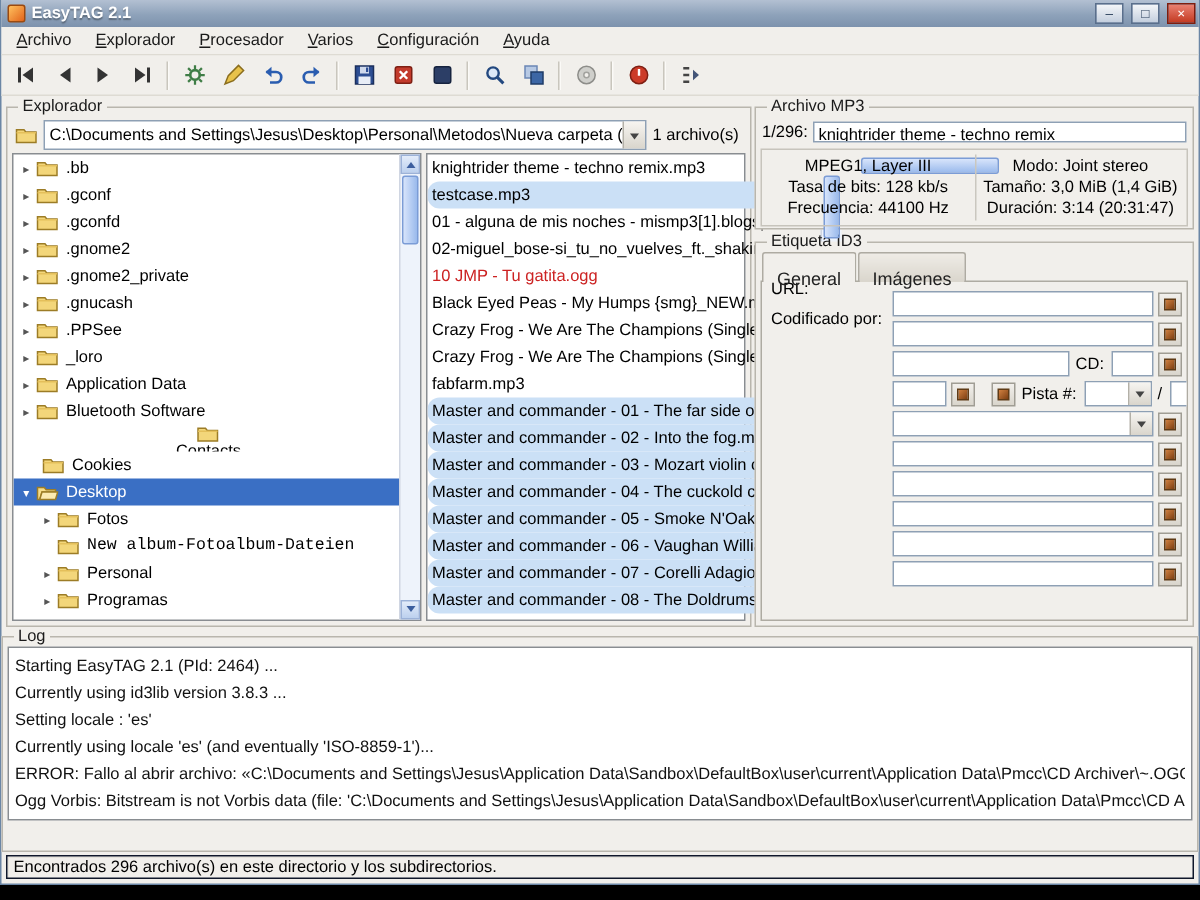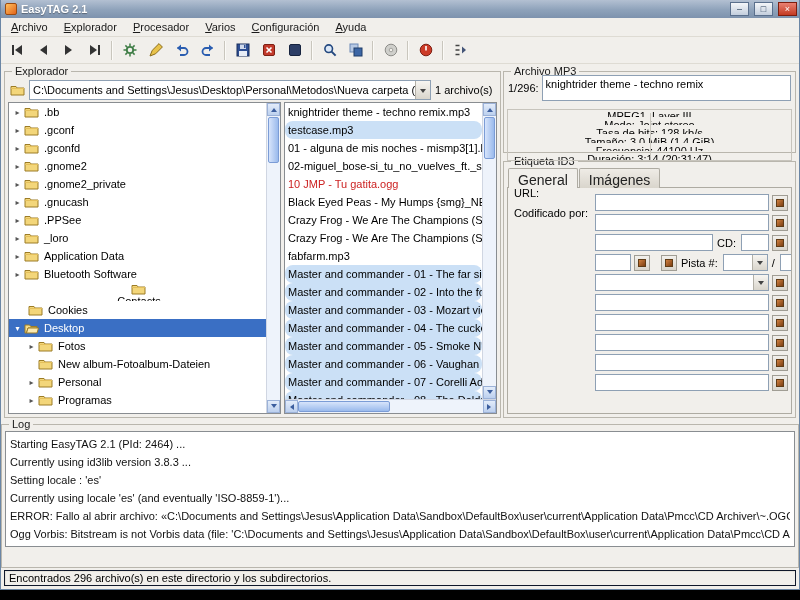--- a/index.html
+++ b/index.html
@@ -48,21 +48,21 @@
   .pathcombo { flex:none; width:402px; height:20px; }
   .combotext { flex:1; font-size:11px; padding-left:3px; white-space:nowrap; overflow:hidden; min-width:0; }
   .comboarrow { flex:none; width:15px; align-self:stretch; display:flex; align-items:center; justify-content:center;
                 background:linear-gradient(#f7f5f1,#d9d5cc); border-left:1px solid #b3b0a7; }
   .comboarrow::after { content:""; border:3px solid transparent; border-top:4px solid #444; margin-top:4px; }
   .filecount { font-size:11px; white-space:nowrap; }
 
   .panes { flex:1; display:flex; gap:3px; min-height:0; }
   .treewrap { flex:none; width:273px; border:1px solid #898d91; background:#fff; display:flex; min-width:0; }
   .tree { flex:1; overflow:hidden; }
-  .filewrap { flex:1; border:1px solid #898d91; background:#fff; display:flex; flex-direction:column; min-width:0; }
+  .filewrap { flex:1; border:1px solid #898d91; background:#fff; display:flex; flex-direction:row; min-width:0; }
   .filebody { flex:1; display:flex; min-height:0; }
   .filelist { flex:1; overflow:hidden; min-width:0; }
 
   
   .vscroll { flex:none; width:14px; background:#eef3fb; border-left:1px solid #d0d6e2; display:flex; flex-direction:column; }
   .sarrow { flex:none; height:13px; background:linear-gradient(#e3ecfa,#bcd0ee); border:1px solid #9cb2d8;
             display:flex; align-items:center; justify-content:center; }
   .sarrow::after { content:""; border:3px solid transparent; }
   .sarrow.up::after { border-bottom:4px solid #3c5e9e; margin-bottom:2px; }
   .sarrow.down::after { border-top:4px solid #3c5e9e; margin-top:2px; }
@@ -86,30 +86,30 @@
 
   
   .filerow { height:18px; line-height:18px; font-size:11px; padding:0 3px; white-space:nowrap; overflow:hidden; }
   .filerow.selected { background:var(--file-sel,#cbe0f6);border-radius:8px; }
 
   
   .rightcol { flex:1; display:flex; flex-direction:column; gap:2px; min-width:0; }
   .mp3frame { flex:none; height:88px; }
   .fhead { display:flex; align-items:center; gap:3px; height:20px; padding:0 1px; }
   .findex { flex:none; font-size:11px; }
-  .fname { flex:1; height:26px; border:1px solid #8ea0b4; background:#fff; font-size:11px; line-height:16px;
+  .fname { flex:1; height:14px; border:1px solid #8ea0b4; background:#fff; font-size:11px; line-height:16px;
            padding:0 3px; white-space:nowrap; overflow:hidden; }
-  .infobox { position:relative; margin-top:11px; height:52px; border:1px solid #c7c4bc;
-             display:grid; grid-template-columns:1fr; align-content:center; row-gap:2px; font-size:11px; }
+  .infobox { position:relative; margin-top:1px; height:52px; border:1px solid #c7c4bc;
+             display:grid; grid-template-columns:1fr 1fr; align-content:center; row-gap:2px; font-size:11px; }
   .infobox::after { content:""; position:absolute; left:50%; top:3px; bottom:3px; border-left:1px solid #cac7bf; }
   .infobox .cell { text-align:center; padding:0 3px; white-space:nowrap; overflow:hidden; }
 
   .tagframe { flex:1; display:flex; flex-direction:column; min-height:0; }
   .tabs { flex:none; display:flex; height:20px; padding-left:1px; position:relative; z-index:2; }
-  .tab { font-size:14px; padding:3px 9px 0; border:1px solid #aeaba2; border-bottom:none; margin-right:1px;
+  .tab { font-size:12px; padding:10px 9px 0; border:1px solid #aeaba2; border-bottom:none; margin-right:1px;
          border-radius:2px 2px 0 0; background:linear-gradient(#efece6,#d9d5cc); color:#222; }
   .tab.active { background:#f1efeb; }
   .tabbody { flex:1; border:1px solid #aeaba2; margin-top:-1px; padding:6px 3px 2px; background:#f1efeb; min-height:0; overflow:hidden; }
 
   .trow { display:flex; align-items:center; height:17px; margin-bottom:3px; }
   .tlab { flex:none; font-size:11px; text-align:right; padding-right:5px; white-space:nowrap; }
   .tlab.main { width:84px; }
   .tlab.mid { padding-left:4px; }
   .tinput { height:17px; border:1px solid #8ea0b4; background:#fff; font-size:11px; padding:0 2px;
             min-width:0; font-family:inherit; }
@@ -441,21 +441,21 @@
               <div class="treerow" style="padding-left: 17px;">
                 <span class="exp">▸</span>
                 <span class="fico">
                   <svg width="15" height="12" viewBox="0 0 15 12">
                     <path d="M1 2.5h5L7.2 4H14v7H1Z" fill="#f3d67a" stroke="#9c7c26"></path>
                     <path d="M1 4.5h13" stroke="#e4bf5a"></path>
                   </svg>
                 </span>
                 <span class="tlabel2">Fotos</span>
               </div>
-              <div class="treerow" style="padding-left: 17px;">
+              <div class="treerow" style="padding-left: 17px; font-family: Liberation Mono, monospace;">
                 <span class="exp"></span>
                 <span class="fico">
                   <svg width="15" height="12" viewBox="0 0 15 12">
                     <path d="M1 2.5h5L7.2 4H14v7H1Z" fill="#f3d67a" stroke="#9c7c26"></path>
                     <path d="M1 4.5h13" stroke="#e4bf5a"></path>
                   </svg>
                 </span>
                 <span class="tlabel2">New album-Fotoalbum-Dateien</span>
               </div>
               <div class="treerow" style="padding-left: 17px;">

